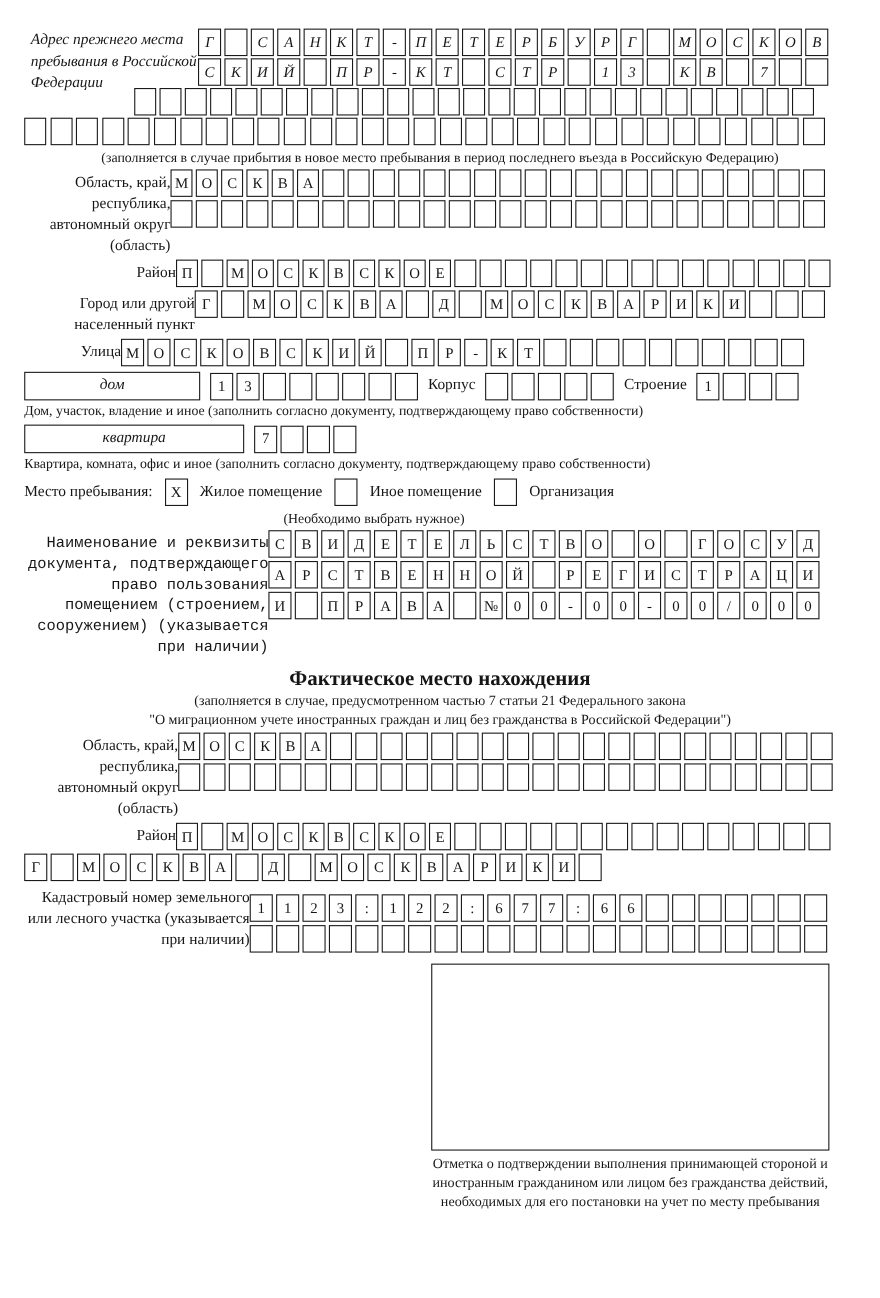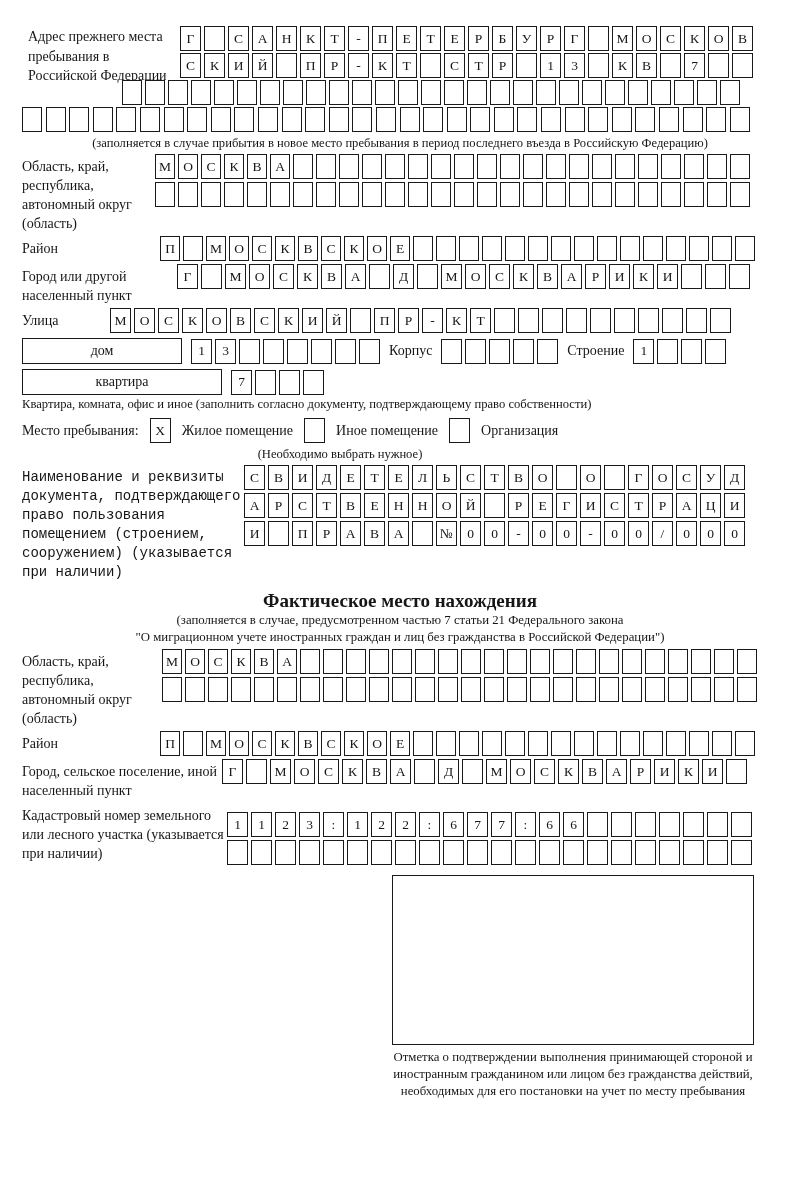--- a/index.html
+++ b/index.html
@@ -18,42 +18,42 @@
     box-sizing:border-box;flex:0 0 auto;
     width:20px;height:25px;
     border:1.5px solid #1a1a1a;
     display:flex;align-items:center;justify-content:center;
     font-size:13.5px;line-height:1;background:#fff;
   }
   .c21 .cell{width:21px;}
   .g36{gap:3.6px;}
 
   
-  .block-a{position:relative;height:106px;margin-top:12px;}
+  .block-a{position:relative;height:106px;margin-top:12px;font-style:italic;}
   .block-a .a-label{position:absolute;left:6px;top:1px;width:152px;font-size:14px;line-height:19.5px;}
   .row-a1{position:absolute;left:158px;top:0;}
   .row-a2{position:absolute;left:158px;top:27px;}
   .row-a3{position:absolute;left:100px;top:54px;}
   .row-a4{position:absolute;left:0;top:81px;}
 
   .note-center{text-align:center;font-size:12.6px;margin-top:4px;}
   .note-left{font-size:12.6px;margin-top:2px;}
   .sec-title{text-align:center;font-weight:bold;font-size:15.5px;margin:6px 0 2px 0;}
 
-  .frow{display:flex;align-items:flex-start;margin-top:3px;}
+  .frow{display:flex;align-items:flex-start;margin-top:3px;text-align:right;}
   .flabel{flex:0 0 auto;font-size:14px;line-height:19px;padding-top:3px;}
   .lw133{width:133px;} .lw138{width:138px;} .lw155{width:155px;} .lw88{width:88px;}
   .lw222{width:222px;font-family:Liberation Mono, monospace;} .lw140{width:140px;} .lw200{width:200px;} .lw205{width:205px;}
   .rows-col{display:flex;flex-direction:column;gap:3px;}
   .pt9{padding-top:9px;}
 
   .house-row{display:flex;align-items:center;gap:9px;margin-top:5px;}
   .wide-box{
     box-sizing:border-box;border:1.5px solid #1a1a1a;height:26px;
-    display:flex;align-items:center;justify-content:center;font-size:14px;background:#fff;
+    display:flex;align-items:center;justify-content:center;font-size:14px;background:#fff;font-style:italic;
   }
   .dom-box{width:160px;} .kv-box{width:200px;}
   .inline-label{font-size:14px;}
 
   .stay-row{display:flex;align-items:center;gap:11px;margin-top:6px;font-size:14px;}
   .checkbox{
     box-sizing:border-box;width:21px;height:25px;border:1.5px solid #1a1a1a;
     display:flex;align-items:center;justify-content:center;font-size:13.5px;background:#fff;
   }
   .stay-note{margin-right:120px;font-size:12.6px;}
@@ -369,20 +369,21 @@
         <span class="cell"></span>
       </div>
     <div class="inline-label">Строение</div>
     <div class="cells c21">
         <span class="cell">1</span>
         <span class="cell"></span>
         <span class="cell"></span>
         <span class="cell"></span>
       </div>
   </div>
+  <div class="note-left">Дом, участок, владение и иное (заполнить согласно документу, подтверждающему право собственности)</div>
 
   <div class="house-row">
     <div class="wide-box kv-box">квартира</div>
     <div class="cells c21">
         <span class="cell">7</span>
         <span class="cell"></span>
         <span class="cell"></span>
         <span class="cell"></span>
       </div>
   </div>
@@ -566,21 +567,20 @@
         <span class="cell"></span>
         <span class="cell"></span>
         <span class="cell"></span>
         <span class="cell"></span>
         <span class="cell"></span>
         <span class="cell"></span>
       </div>
   </div>
 
   <div class="frow">
-    <div class="flabel lw200">Город, сельское поселение, иной населенный пункт</div>
     <div class="cells c21">
         <span class="cell">Г</span>
         <span class="cell"></span>
         <span class="cell">М</span>
         <span class="cell">О</span>
         <span class="cell">С</span>
         <span class="cell">К</span>
         <span class="cell">В</span>
         <span class="cell">А</span>
         <span class="cell"></span>

